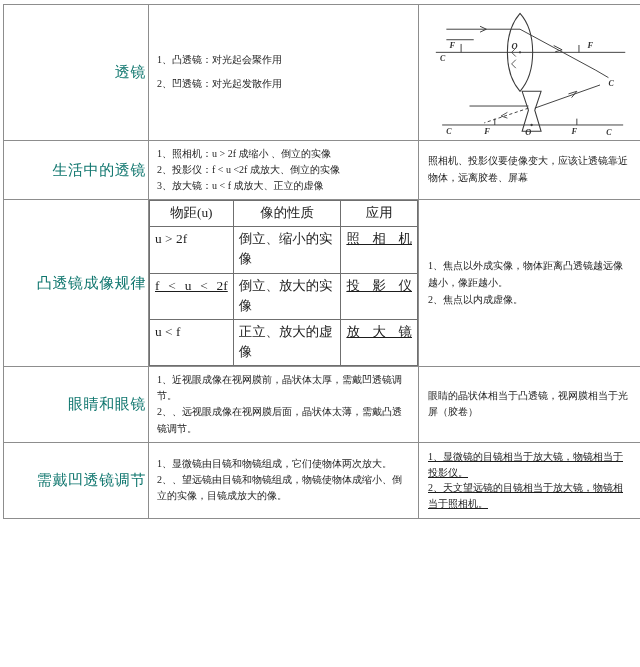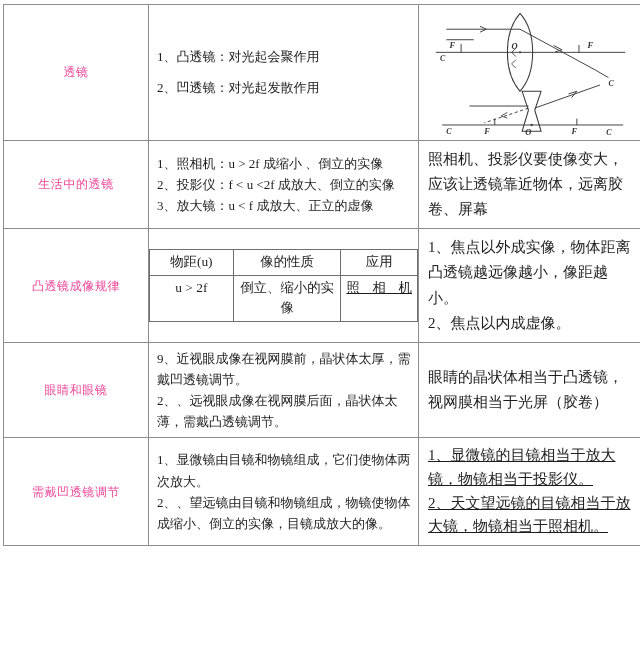--- a/index.html
+++ b/index.html
@@ -31,39 +31,39 @@
     border: 1.3px solid #8d8d8d;
     vertical-align: middle;
     padding: 0;
     background: #fff;
   }
   .col-topic { width: 144px; }
   .col-mid   { width: 269px; }
   .col-right { width: 221px; }
 
   .topic {
-    text-align: center;
-    font-size: 12px;
+    text-align: right;
+    font-size: 15px;
     letter-spacing: 0.6px;
-    color: #ec4899;
+    color: #0f766e;
     padding: 4px 2px;
     line-height: 1.5;
   }
   .body-cell {
     padding: 5px 7px 5px 8px;
-    font-size: 13px;
+    font-size: 10px;
     line-height: 1.62;
     color: #1d1d1d;
     text-align: left;
   }
   .body-cell.spaced { line-height: 2.45; }
   .body-cell p { margin: 0; }
   .right-cell {
     padding: 6px 9px 6px 9px;
-    font-size: 15px;
+    font-size: 10px;
     line-height: 1.68;
     color: #1d1d1d;
   }
   .right-cell p { margin: 0; }
   .right-cell.tight { line-height: 1.58; text-decoration: underline; }
   .vmid { vertical-align: middle; }
 
   
   td.nest-host { padding: 3px 4px 3px 6px; vertical-align: middle; }
   table.nested {
@@ -71,21 +71,20 @@
     border-collapse: collapse;
     table-layout: fixed;
     font-size: 13.4px;
   }
   table.nested td {
     border: 1.15px solid #6f6f6f;
     padding: 2px 5px 3px 5px;
     line-height: 1.5;
     color: #1d1d1d;
     vertical-align: top;
-    text-align: center;
   }
   table.nested td.h {
     text-align: center;
   }
   .n-c1 { width: 31%; }
   .n-c2 { width: 41%; }
   .n-c3 { width: 28%; margin-left: 13px; }
   .spread {
     text-align: justify;
     text-align-last: justify;
@@ -213,38 +212,48 @@
               <tr>
                 <td class="n-c1 h">物距(u)</td>
                 <td class="n-c2 h">像的性质</td>
                 <td class="n-c3 h">应用</td>
               </tr>
               <tr>
                 <td class="n-c1">u &gt; 2f</td>
                 <td class="n-c2">倒立、缩小的实像</td>
                 <td class="n-c3 spread">照相机</td>
               </tr>
+              <tr>
+                <td class="n-c1 spread">f &lt; u &lt; 2f</td>
+                <td class="n-c2">倒立、放大的实像</td>
+                <td class="n-c3 spread">投影仪</td>
+              </tr>
+              <tr>
+                <td class="n-c1">u &lt; f</td>
+                <td class="n-c2">正立、放大的虚像</td>
+                <td class="n-c3 spread">放大镜</td>
+              </tr>
             </tbody>
           </table>
         </td>
         <td class="col-right vmid">
           <div class="right-cell">
             <p>1、焦点以外成实像，物体距离凸透镜越远像越小，像距越小。</p>
             <p>2、焦点以内成虚像。</p>
           </div>
         </td>
       </tr>
 
       <tr>
         <td class="col-topic">
           <div class="topic">眼睛和眼镜</div>
         </td>
         <td class="col-mid">
           <div class="body-cell">
-            <p>9、近视眼成像在视网膜前，晶状体太厚，需戴凹透镜调节。</p>
+            <p>1、近视眼成像在视网膜前，晶状体太厚，需戴凹透镜调节。</p>
             <p>2、、远视眼成像在视网膜后面，晶状体太薄，需戴凸透镜调节。</p>
           </div>
         </td>
         <td class="col-right vmid">
           <div class="right-cell">
             <p>眼睛的晶状体相当于凸透镜，视网膜相当于光屏（胶卷）</p>
           </div>
         </td>
       </tr>
 

